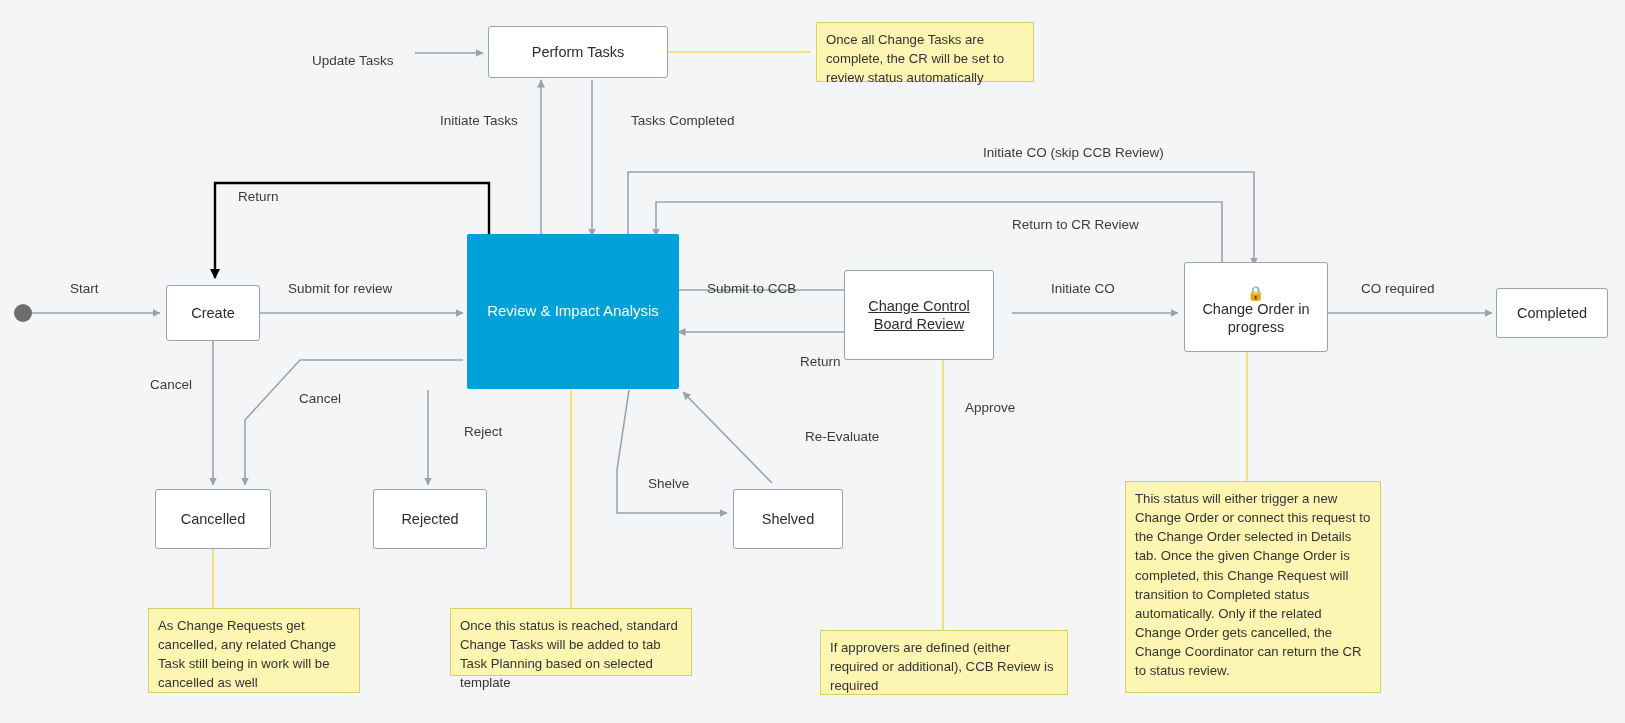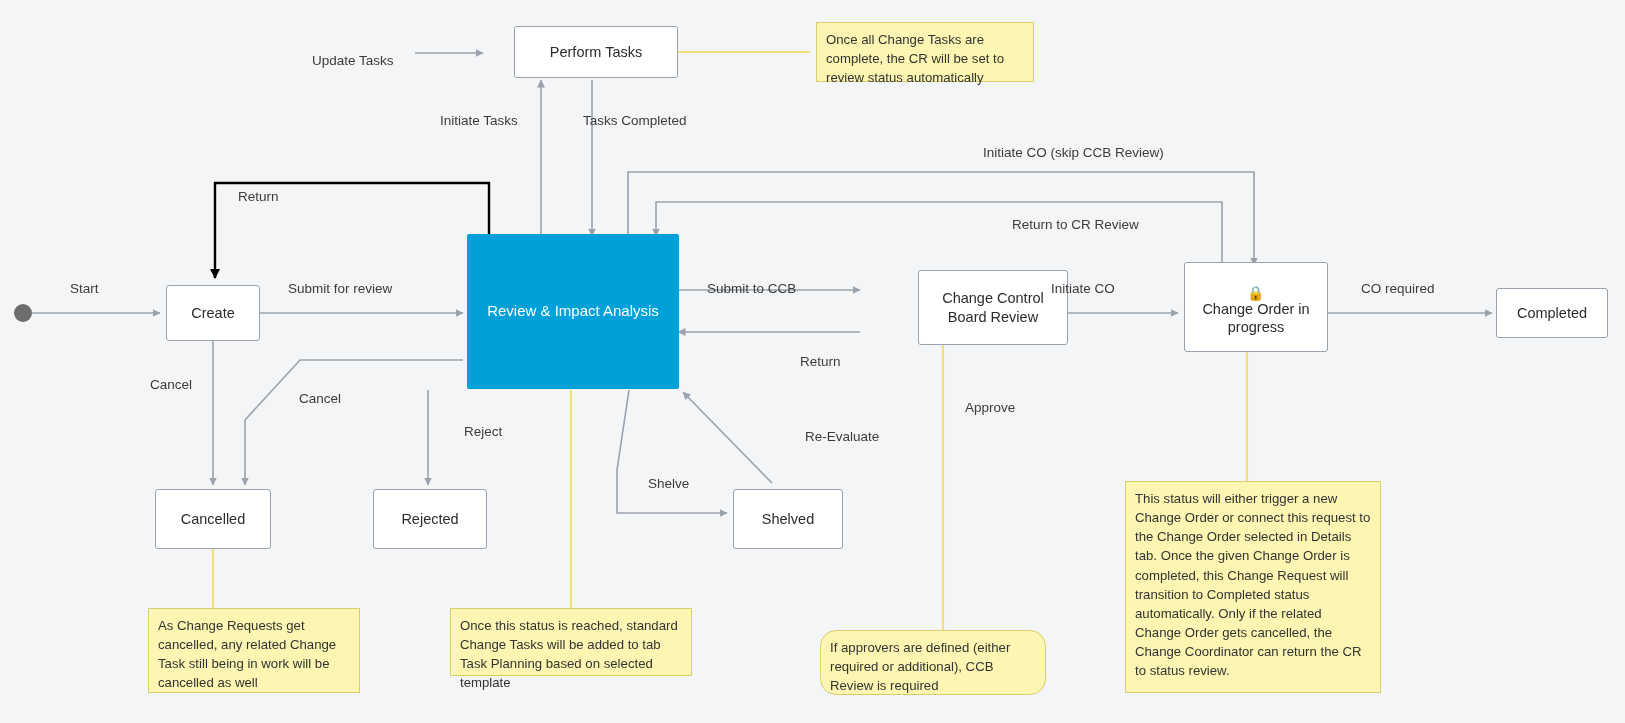--- a/index.html
+++ b/index.html
@@ -148,25 +148,25 @@
   <div class="start-dot" style="left:14px; top:304px;"></div>
 
   <div class="node" style="left:166px; top:285px; width:94px; height:56px;">
     <span>Create</span>
   </div>
 
   <div class="node active" style="left:467px; top:234px; width:212px; height:155px;">
     <span>Review &amp; Impact Analysis</span>
   </div>
 
-  <div class="node" style="left:514px; top:26px; width:164px; height:52px;">
+  <div class="node" style="left:488px; top:26px; width:180px; height:52px;">
     <span>Perform Tasks</span>
   </div>
 
-  <div class="node" style="left:918px; top:270px; width:150px; height:75px;">
+  <div class="node" style="left:844px; top:270px; width:150px; height:90px;text-decoration:underline;">
     <span>Change Control Board Review</span>
   </div>
 
   <div class="node" style="left:1184px; top:262px; width:144px; height:90px;">
     <span class="lock">🔒</span>
     <span style="margin-top:22px;">Change Order in progress</span>
   </div>
 
   <div class="node" style="left:1496px; top:288px; width:112px; height:50px;text-align:right;">
     <span>Completed</span>
@@ -182,37 +182,37 @@
 
   <div class="node" style="left:733px; top:489px; width:110px; height:60px;">
     <span>Shelved</span>
   </div>
 
   <div class="edge-label" style="left:70px; top:281px;">Start</div>
   <div class="edge-label" style="left:288px; top:281px;">Submit for review</div>
   <div class="edge-label" style="left:238px; top:189px;">Return</div>
   <div class="edge-label" style="left:312px; top:53px;">Update Tasks</div>
   <div class="edge-label" style="left:440px; top:113px;">Initiate Tasks</div>
-  <div class="edge-label" style="left:583px; top:113px;">Tasks Completed</div>
+  <div class="edge-label" style="left:631px; top:113px;">Tasks Completed</div>
   <div class="edge-label" style="left:707px; top:281px;">Submit to CCB</div>
   <div class="edge-label" style="left:800px; top:354px;">Return</div>
   <div class="edge-label" style="left:1051px; top:281px;">Initiate CO</div>
   <div class="edge-label" style="left:1361px; top:281px;">CO required</div>
   <div class="edge-label" style="left:983px; top:145px;">Initiate CO (skip CCB Review)</div>
   <div class="edge-label" style="left:1012px; top:217px;">Return to CR Review</div>
   <div class="edge-label" style="left:965px; top:400px;">Approve</div>
   <div class="edge-label" style="left:150px; top:377px;">Cancel</div>
   <div class="edge-label" style="left:299px; top:391px;">Cancel</div>
   <div class="edge-label" style="left:464px; top:424px;">Reject</div>
   <div class="edge-label" style="left:648px; top:476px;">Shelve</div>
   <div class="edge-label" style="left:805px; top:429px;">Re-Evaluate</div>
 
   <div class="note" style="left:816px; top:22px; width:218px; height:60px;">Once all Change Tasks are complete, the CR will be set to review status automatically</div>
 
   <div class="note" style="left:110px; top:608px; width:212px; height:85px;margin-left:38px;">As Change Requests get cancelled, any related Change Task still being in work will be cancelled as well</div>
 
   <div class="note" style="left:450px; top:608px; width:242px; height:68px;">Once this status is reached, standard Change Tasks will be added to tab Task Planning based on selected template</div>
 
-  <div class="note" style="left:820px; top:630px; width:226px; height:65px;border-radius:16px;">If approvers are defined (either required or additional), CCB Review is required</div>
+  <div class="note" style="left:820px; top:630px; width:248px; height:65px;">If approvers are defined (either required or additional), CCB Review is required</div>
 
   <div class="note" style="left:1125px; top:481px; width:256px; height:212px;">This status will either trigger a new Change Order or connect this request to the Change Order selected in Details tab. Once the given Change Order is completed, this Change Request will transition to Completed status automatically. Only if the related Change Order gets cancelled, the Change Coordinator can return the CR to status review.</div>
 
 </div>
 
 </body></html>

